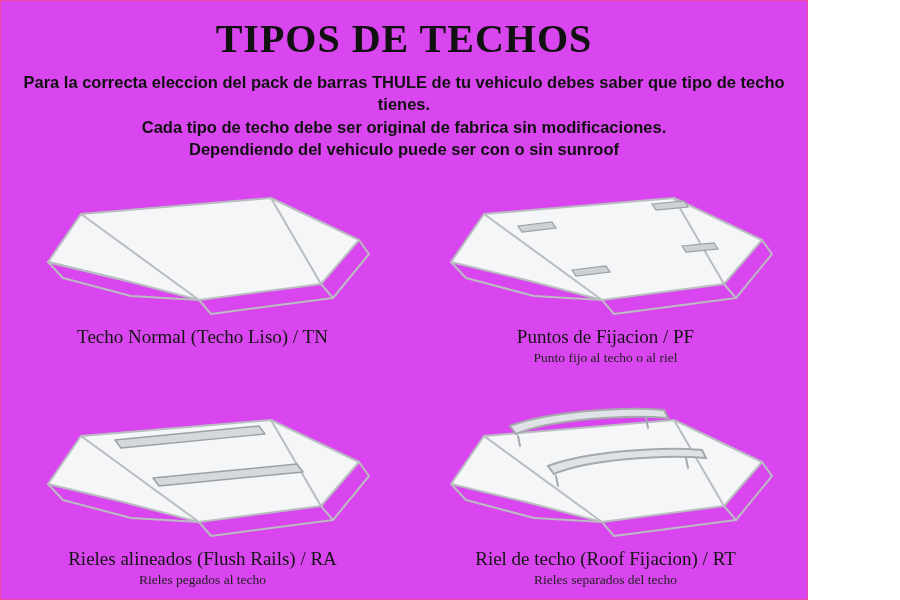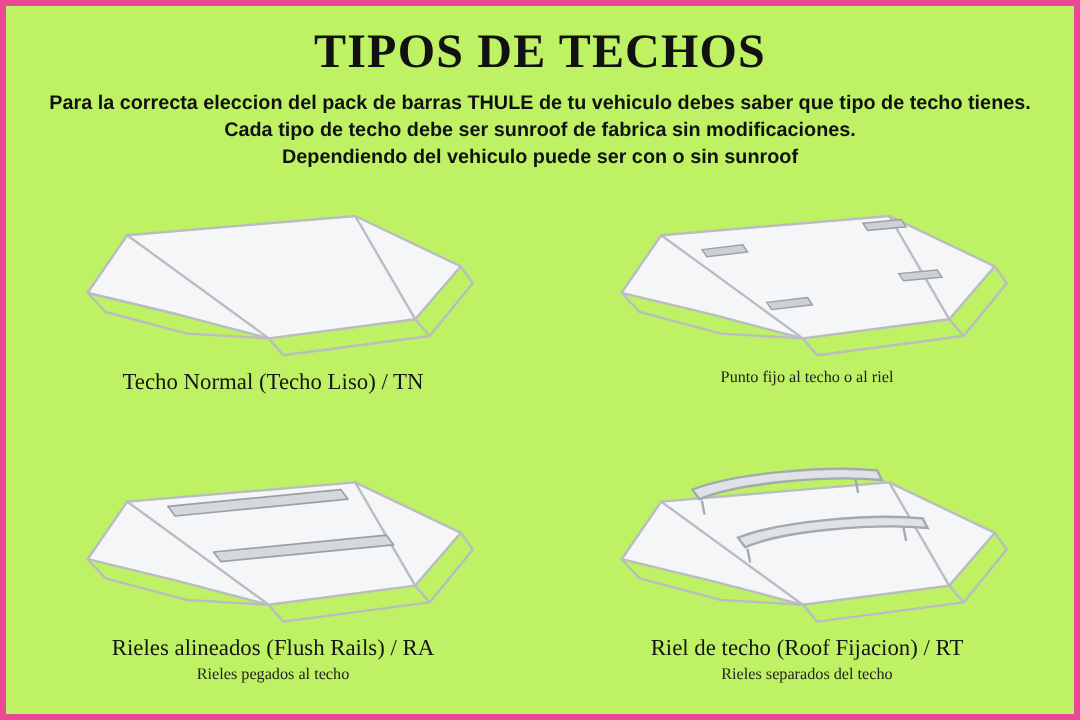--- a/index.html
+++ b/index.html
@@ -9,24 +9,24 @@
   }
   body {
     width: 900px;
     height: 600px;
     overflow: hidden;
     font-family: "Liberation Serif", serif;
     color: #111111;
   }
   .page {
     position: relative;
-    width: 900px;
+    width: 808px;
     height: 600px;
-    background: #bef264;
-    border: 5px solid #ec4899;
+    background: #d946ef;
+    border: 1px solid #ec4899;
     box-sizing: border-box;
   }
   .title {
     text-align: center;
     font-family: "Liberation Serif", serif;
     font-size: 40px;
     font-weight: bold;
     letter-spacing: 1px;
     margin: 16px 0 0 0;
     line-height: 1.1;
@@ -78,21 +78,21 @@
 </style>
 </head>
 <body>
 
 <div class="page">
 
   <h1 class="title">TIPOS DE TECHOS</h1>
 
   <div class="subtitle">
     <span class="subtitle-line">Para la correcta eleccion del pack de barras THULE de tu vehiculo debes saber que tipo de techo tienes.</span>
-    <span class="subtitle-line">Cada tipo de techo debe ser sunroof de fabrica sin modificaciones.</span>
+    <span class="subtitle-line">Cada tipo de techo debe ser original de fabrica sin modificaciones.</span>
     <span class="subtitle-line">Dependiendo del vehiculo puede ser con o sin sunroof</span>
   </div>
 
   <div class="grid">
 
     <div class="cell">
       <svg class="art" viewBox="0 0 400 148">
         <g fill="none" stroke="#b9bcc0" stroke-width="2" stroke-linejoin="round" stroke-linecap="round">
           <path d="M 45 88 L 78 40 L 268 24 L 356 66 L 318 110 L 196 126 L 120 106 Z" fill="#f5f6f7"></path>
           <path d="M 78 40 L 196 126"></path>
@@ -117,20 +117,21 @@
           <path d="M 318 110 L 330 124 L 208 140 L 196 126"></path>
           <path d="M 356 66 L 366 80 L 330 124"></path>
         </g>
         <g fill="#cdd1d5" stroke="#9ba0a6" stroke-width="1.2">
           <path d="M 112 52 L 146 48 L 150 54 L 116 58 Z"></path>
           <path d="M 166 96 L 200 92 L 204 98 L 170 102 Z"></path>
           <path d="M 246 30 L 278 27 L 282 33 L 250 36 Z"></path>
           <path d="M 276 72 L 308 69 L 312 75 L 280 78 Z"></path>
         </g>
       </svg>
+      <div class="cap">Puntos de Fijacion / PF</div>
       <div class="cap-sub">Punto fijo al techo o al riel</div>
     </div>
 
     <div class="cell">
       <svg class="art" viewBox="0 0 400 148">
         <g fill="none" stroke="#b9bcc0" stroke-width="2" stroke-linejoin="round" stroke-linecap="round">
           <path d="M 45 88 L 78 40 L 268 24 L 356 66 L 318 110 L 196 126 L 120 106 Z" fill="#f5f6f7"></path>
           <path d="M 78 40 L 196 126"></path>
           <path d="M 268 24 L 318 110"></path>
           <path d="M 45 88 L 60 104 L 128 122 L 196 126"></path>

